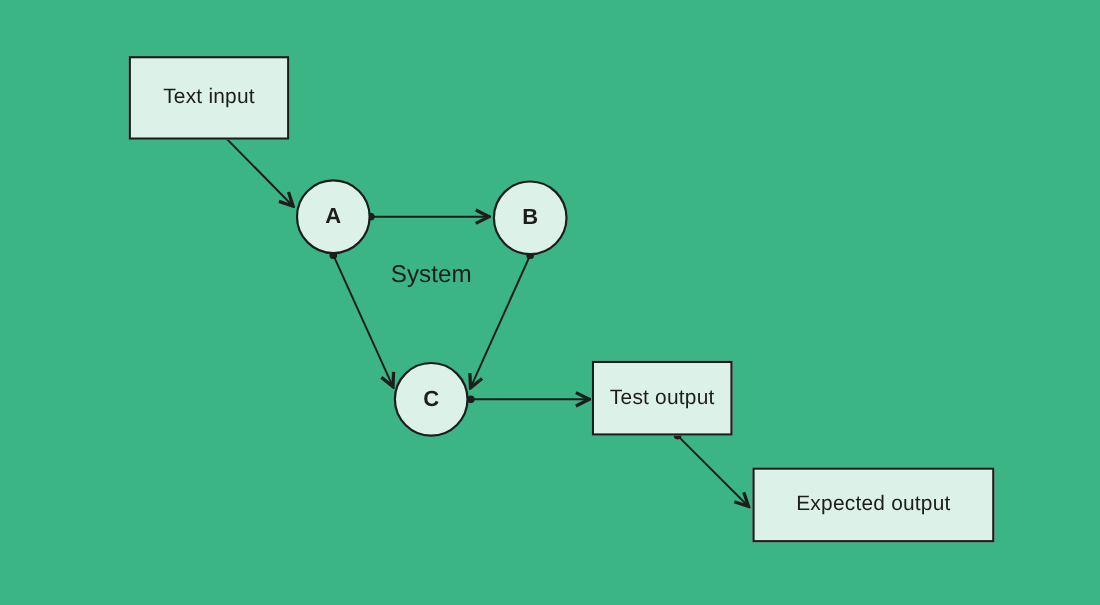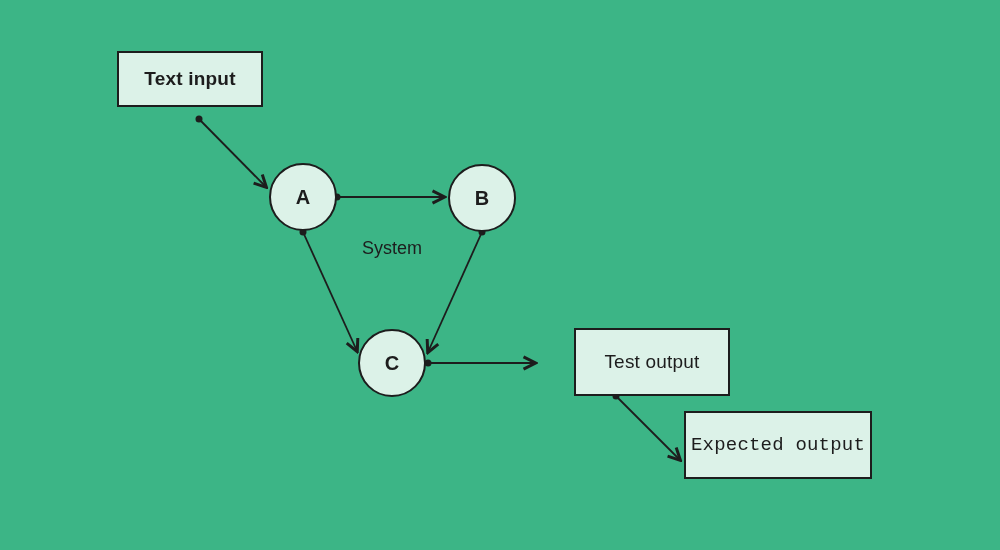--- a/index.html
+++ b/index.html
@@ -63,28 +63,28 @@
   .node-label {
     font-size: 20px;
     font-weight: 600;
   }
   .annotation {
     position: absolute;
     left: 392px;
     top: 234px;
     transform: translateX(-50%);
     text-align: center;
-    font-size: 18px;
+    font-size: 22px;
     line-height: 29px;
     white-space: nowrap;
   }
   
-  #box-text-input      { left: 117px; top: 51px;  width: 146px; height: 56px; font-weight: bold; }
-  #box-test-output     { left: 538px; top: 328px; width: 156px; height: 68px; margin-left: 36px; }
-  #box-expected-output { left: 684px; top: 411px; width: 188px; height: 68px; font-family: Liberation Mono, monospace; }
+  #box-text-input      { left: 117px; top: 51px;  width: 146px; height: 76px; }
+  #box-test-output     { left: 538px; top: 328px; width: 128px; height: 68px; }
+  #box-expected-output { left: 684px; top: 425px; width: 220px; height: 68px; }
   
   #node-a { left: 269px; top: 163px; }
   #node-b { left: 448px; top: 164px; }
   #node-c { left: 358px; top: 329px; }
 </style>
 </head>
 <body>
 
 <div class="stage">
 

